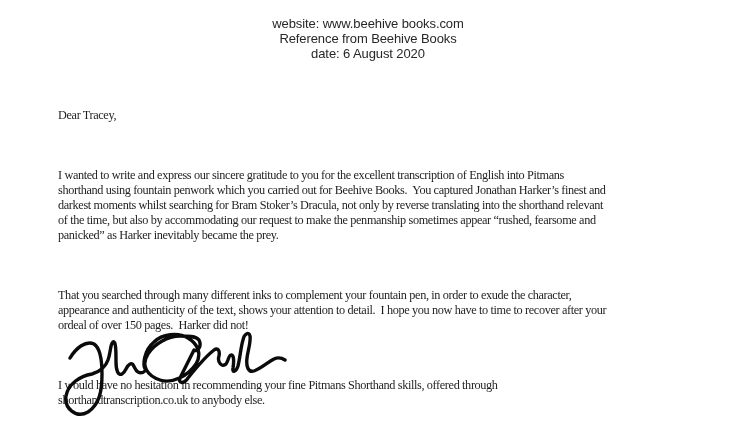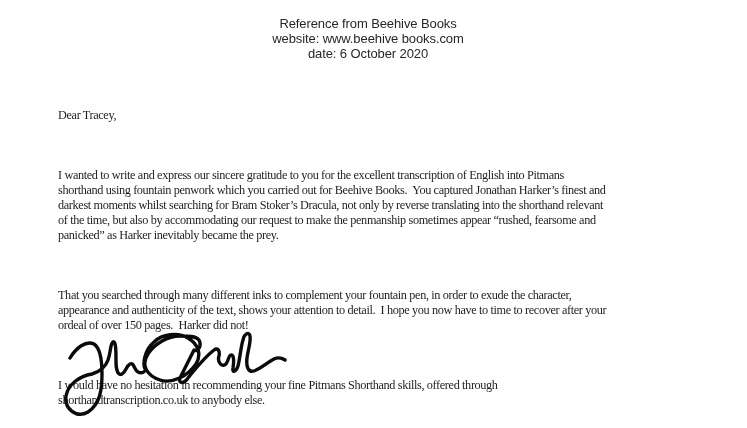--- a/index.html
+++ b/index.html
@@ -56,23 +56,23 @@
     stroke-linecap: round;
     stroke-linejoin: round;
   }
 </style>
 </head>
 <body>
 
 <div class="page">
 
   <header class="letterhead">
+    <div>website: www.beehive books.com</div>
     <div>Reference from Beehive Books</div>
-    <div>website: www.beehive books.com</div>
-    <div>date: 6 October 2020</div>
+    <div>date: 6 August 2020</div>
   </header>
 
   <main class="letter-body">
     <p>Dear Tracey,</p>
     <p>I wanted to write and express our sincere gratitude to you for the excellent transcription of English into Pitmans
 shorthand using fountain penwork which you carried out for Beehive Books.  You captured Jonathan Harker’s finest and
 darkest moments whilst searching for Bram Stoker’s Dracula, not only by reverse translating into the shorthand relevant
 of the time, but also by accommodating our request to make the penmanship sometimes appear “rushed, fearsome and
 panicked” as Harker inevitably became the prey.</p>
     <p>That you searched through many different inks to complement your fountain pen, in order to exude the character,

